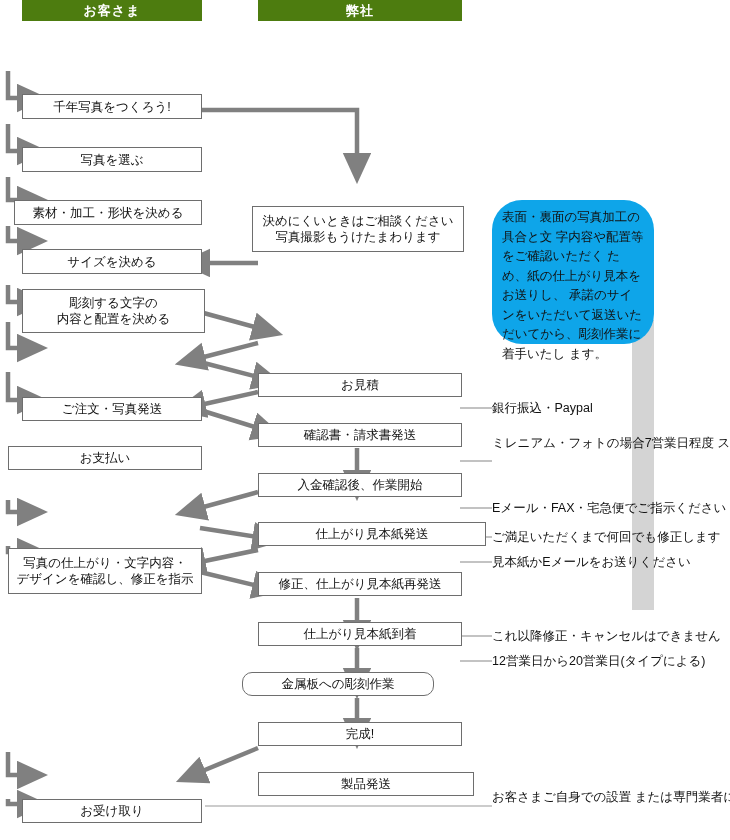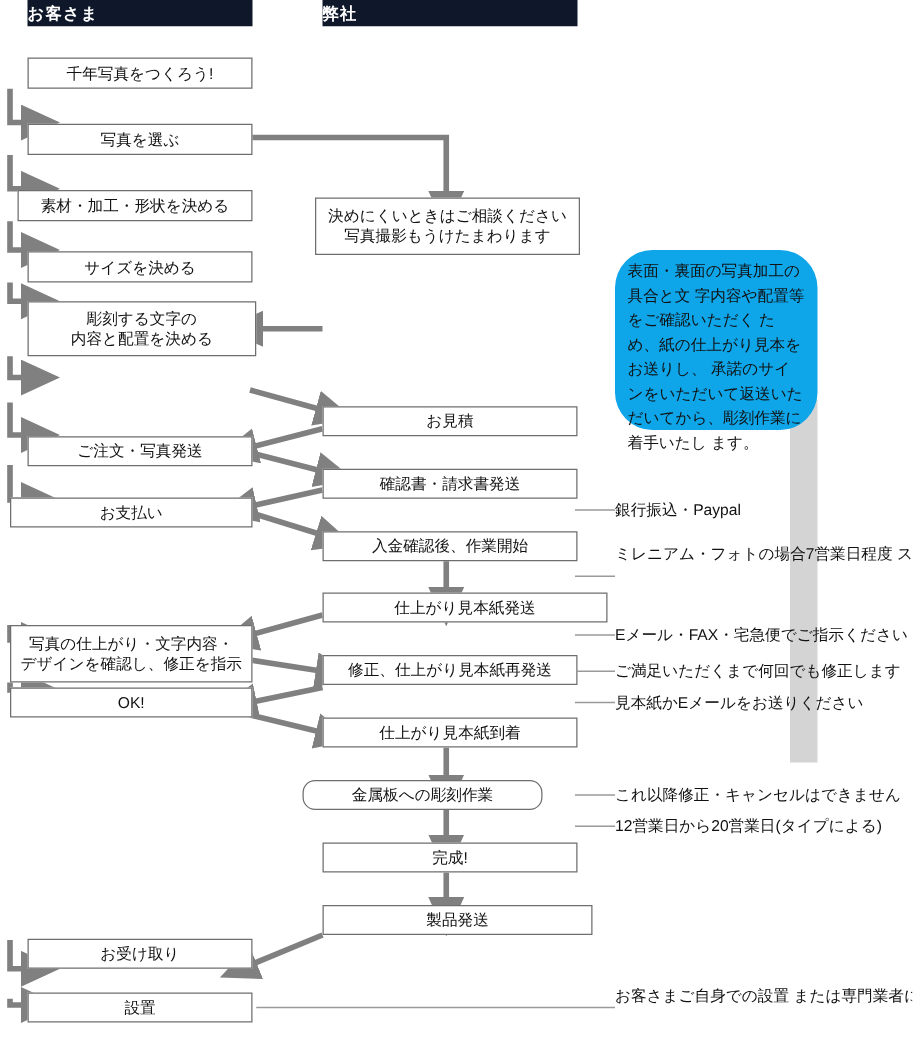--- a/index.html
+++ b/index.html
@@ -13,43 +13,44 @@
   }
   #canvas {
     position: relative;
     width: 730px;
     height: 840px;
     overflow: hidden;
     background: #ffffff;
   }
   .hdr {
     position: absolute;
-    background: #0f172a;
+    background: #4d7c0f;
     color: #ffffff;
     font-size: 13px;
     font-weight: bold;
-    text-align: left;
+    text-align: center;
     line-height: 21px;
     height: 21px;
     letter-spacing: 1px;
   }
   .node {
     position: absolute;
     box-sizing: border-box;
     border: 1px solid #6e6e6e;
     background: #ffffff;
     color: #111111;
     font-size: 12.5px;
     text-align: left;
     display: flex;
     align-items: center;
     justify-content: center;
     flex-direction: column;
     line-height: 16px;
     padding: 0 2px;
+    margin-top: 48px;
   }
   .node span { display: block; }
   .note {
     position: absolute;
     box-sizing: border-box;
     background: #0ea5e9;
     color: #111111;
     font-size: 12.5px;
     line-height: 19.5px;
     padding: 8px 10px 6px 10px;
@@ -169,23 +170,20 @@
   <div class="node" style="left:22px; top:349px; width:180px; height:24px;">
     <span>ご注文・写真発送</span>
   </div>
   <div class="node" style="left:8px; top:398px; width:194px; height:24px;">
     <span>お支払い</span>
   </div>
   <div class="node" style="left:8px; top:500px; width:194px; height:46px;">
     <span>写真の仕上がり・文字内容・</span>
     <span>デザインを確認し、修正を指示</span>
   </div>
-  <div class="node" style="left:8px; top:550px; width:194px; height:24px;">
-    <span>OK!</span>
-  </div>
   <div class="node" style="left:22px; top:751px; width:180px; height:24px;">
     <span>お受け取り</span>
   </div>
   <div class="node" style="left:22px; top:794px; width:180px; height:24px;">
     <span>設置</span>
   </div>
 
   <div class="node" style="left:252px; top:158px; width:212px; height:46px;">
     <span>決めにくいときはご相談ください</span>
     <span>写真撮影もうけたまわります</span>

